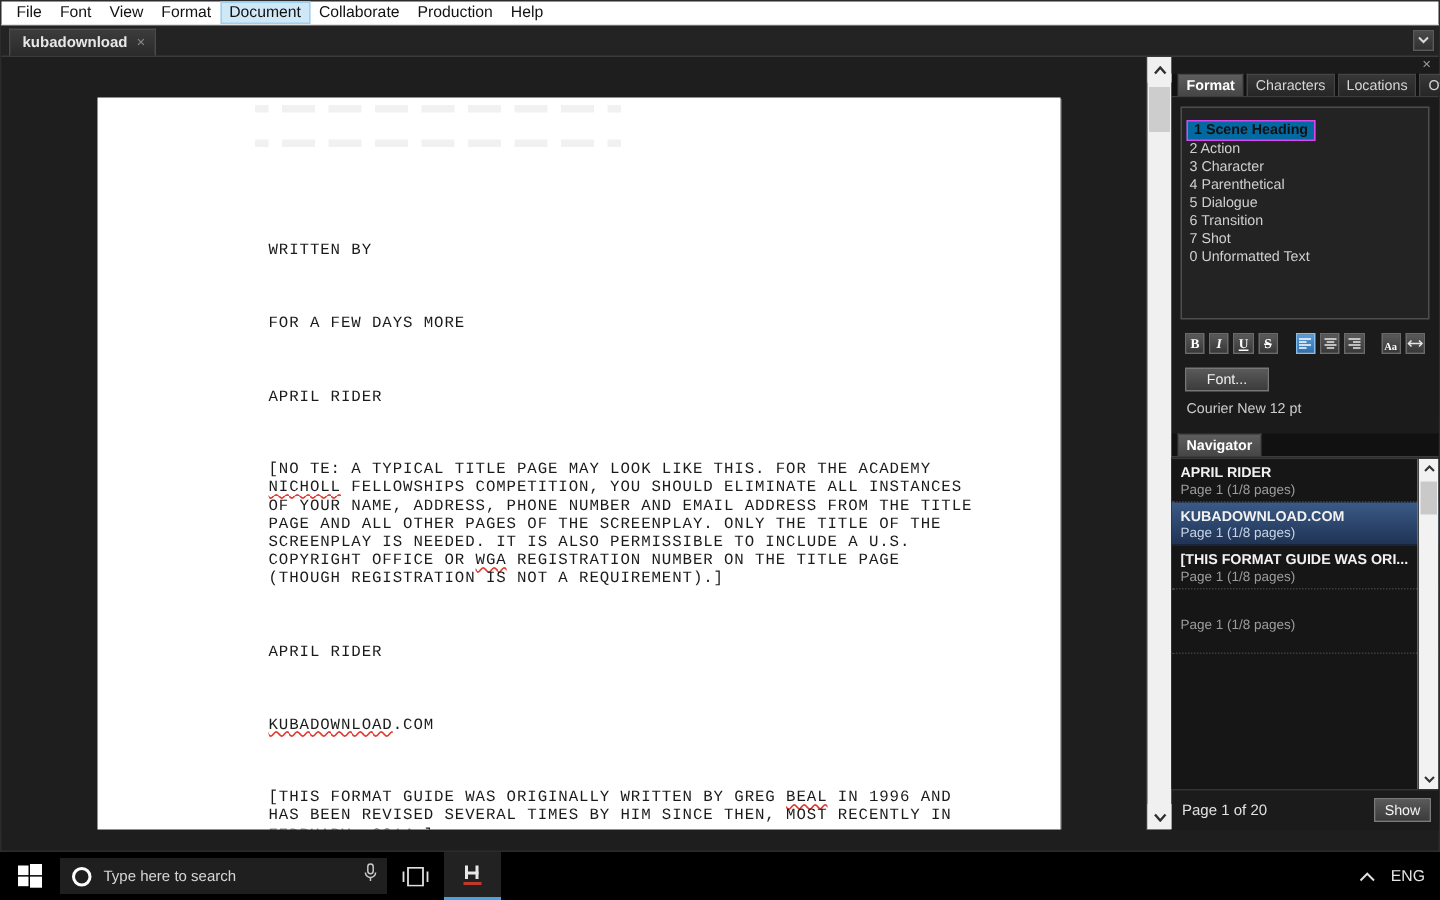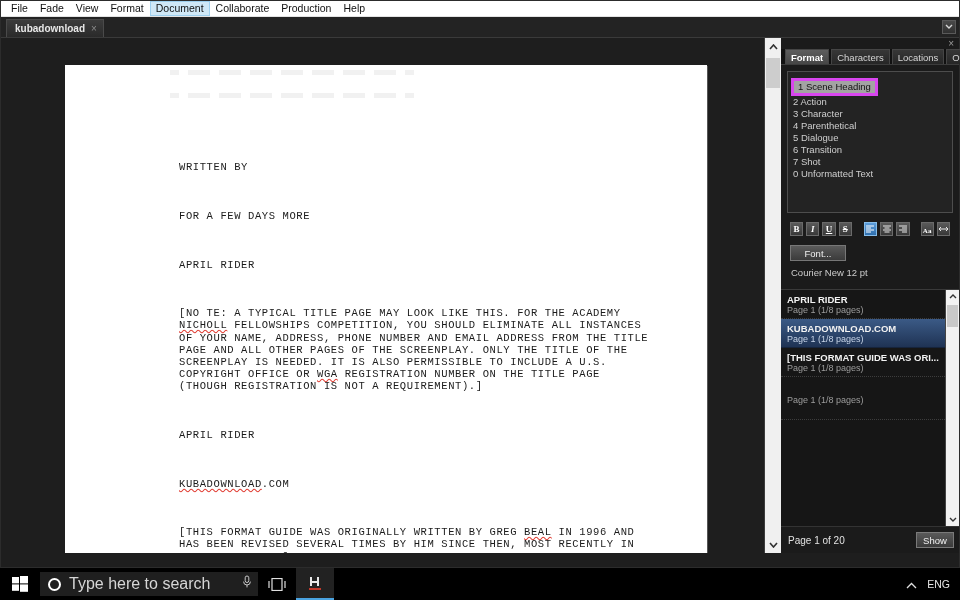--- a/index.html
+++ b/index.html
@@ -229,23 +229,23 @@
     border: 1px solid #4d4d4d;
     padding: 4px 0 0 0;
     box-sizing: border-box;
   }
   .elem {
     font-size: 9.5px; color: #cfcfcf;
     line-height: 12px; padding: 0 5px;
     white-space: nowrap;
   }
   .elem.selected {
-    background: #a3a3a3; color: #111;
-    border: 3px solid #d946ef;
-    display: inline-block; margin-left: 3px; padding: 0 4px;
+    background: #0369a1; color: #111;
+    border: 1px solid #d946ef;
+    display: inline-block; margin-left: 3px; padding: 0 4px; font-weight: bold;
   }
 
   .fmt-buttons {
     display: flex; align-items: center;
     margin-top: 9px; padding-left: 3px;
   }
   .fbtn {
     width: 14px; height: 14px;
     background: linear-gradient(#5a5a5a, #383838);
     border: 1px solid #6a6a6a;
@@ -357,21 +357,21 @@
     display: flex; align-items: center;
     padding: 0 6px 0 8px;
     box-sizing: border-box;
   }
   .cortana-ring {
     width: 13px; height: 13px; border-radius: 50%;
     border: 2px solid #ffffff; box-sizing: border-box;
     flex: 0 0 auto; margin-right: 8px;
   }
   .search-text {
-    font-size: 16px; color: #d6d6d6; flex: 1;
+    font-size: 10px; color: #d6d6d6; flex: 1;
     white-space: nowrap;
   }
   .tb-icon {
     width: 38px; height: 32px;
     display: flex; align-items: center; justify-content: center;
   }
   .tb-icon.active {
     background: #222222;
     border-bottom: 2px solid #4aa3e0;
     box-sizing: border-box;
@@ -617,21 +617,21 @@
       <div class="speck" style="left: 801.683px; top: 593.324px; opacity: 0.620779;"></div>
       <div class="speck" style="left: 322.536px; top: 593.354px; opacity: 0.741769;"></div>
       <div class="speck" style="left: 663.502px; top: 0.122094px; opacity: 0.550552;"></div>
     </div>
 
   <div class="window">
 
 
     <div class="menubar">
       <div class="menu-item">File</div>
-      <div class="menu-item">Fade</div>
+      <div class="menu-item">Font</div>
       <div class="menu-item">View</div>
       <div class="menu-item">Format</div>
       <div class="menu-item active">Document</div>
       <div class="menu-item">Collaborate</div>
       <div class="menu-item">Production</div>
       <div class="menu-item">Help</div>
     </div>
 
     <div class="tabstrip">
       <div class="doc-tab">
@@ -776,20 +776,23 @@
                 <polyline points="8,2 10,4 8,6" fill="none" stroke="#e8e8e8" stroke-width="1"></polyline>
               </svg>
             </div>
           </div>
 
           <div class="font-btn">Font...</div>
           <div class="font-label">Courier New 12 pt</div>
         </div>
 
         <div class="nav-wrap">
+          <div class="panel-tabs">
+            <div class="ptab active">Navigator</div>
+          </div>
 
           <div class="nav-list">
             <div class="nav-item">
               <div class="nav-title">APRIL RIDER</div>
               <div class="nav-sub">Page 1 (1/8 pages)</div>
             </div>
             <div class="nav-item sel">
               <div class="nav-title">KUBADOWNLOAD.COM</div>
               <div class="nav-sub">Page 1 (1/8 pages)</div>
             </div>

